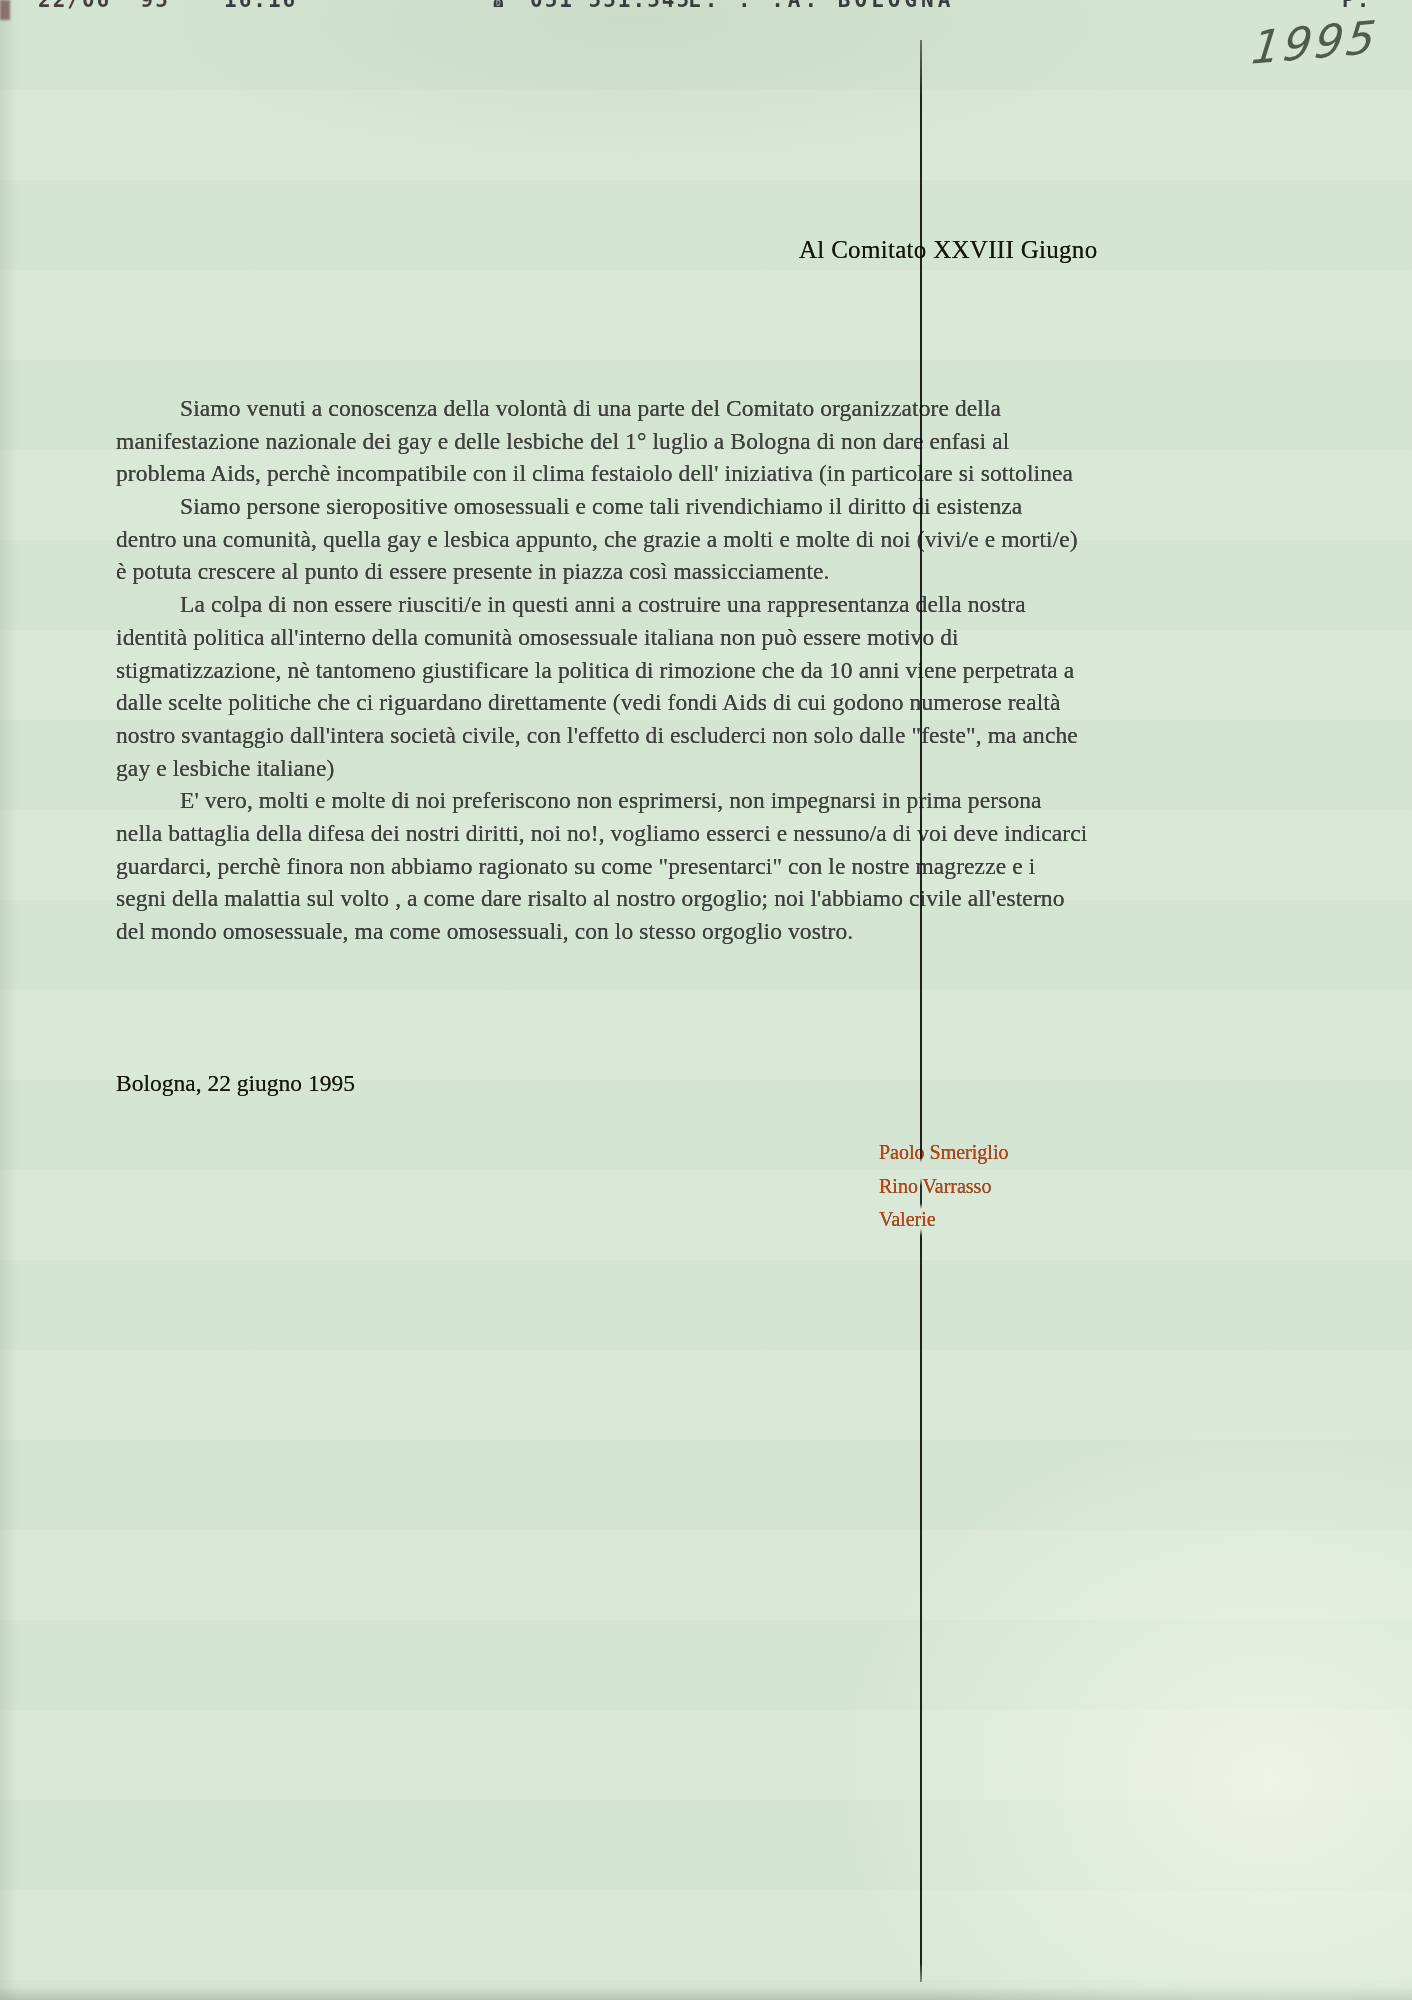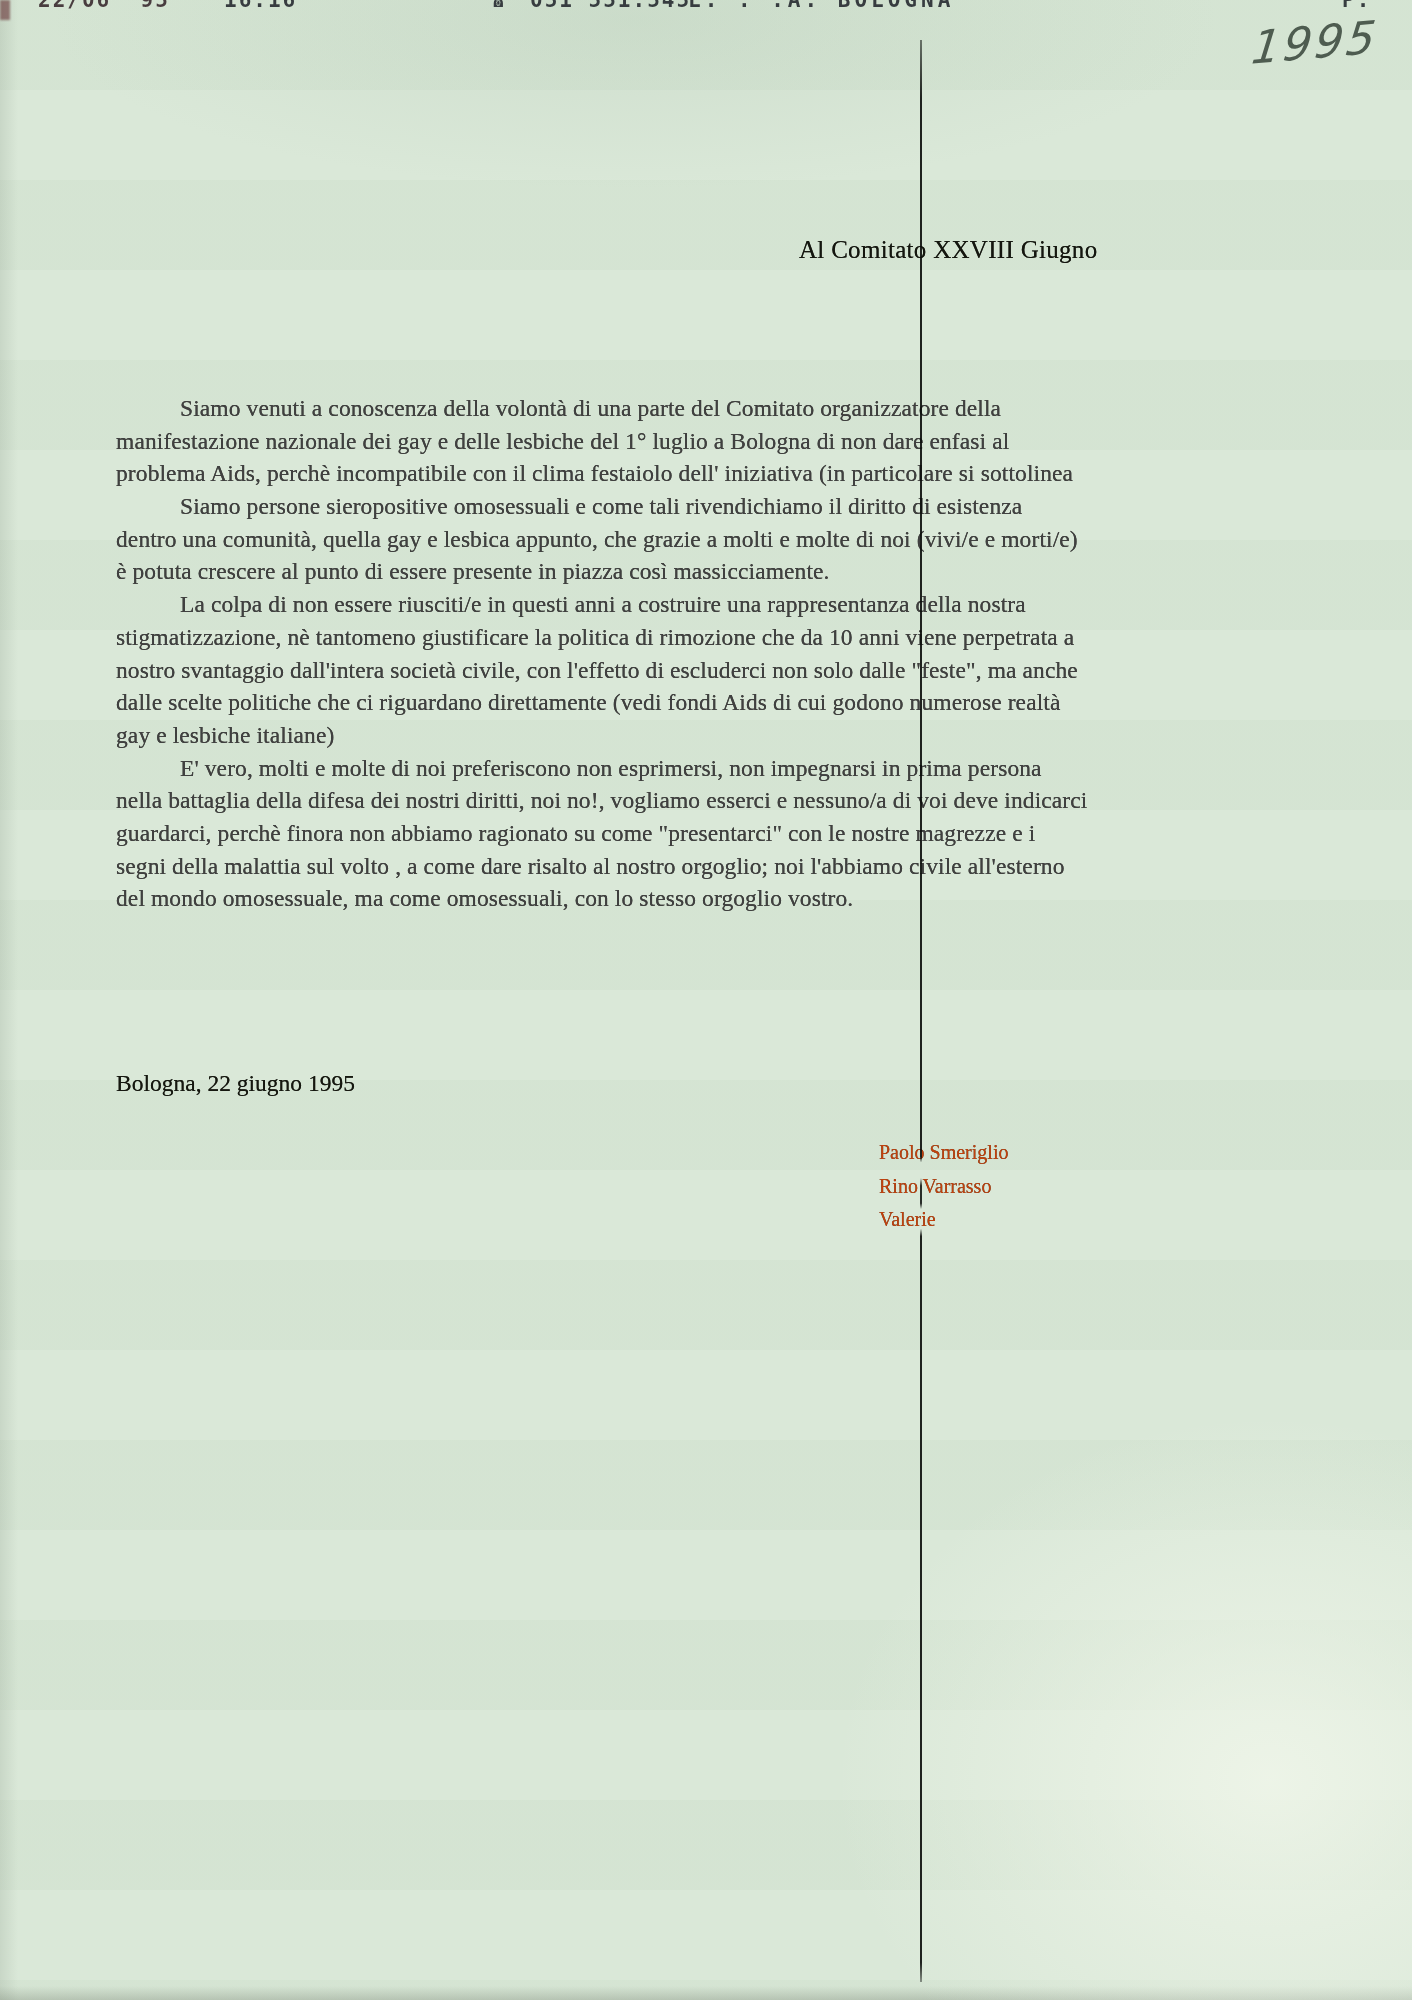--- a/index.html
+++ b/index.html
@@ -117,23 +117,24 @@
 
 <div class="letter-body">
 
 <div class="line indent">Siamo venuti a conoscenza della volontà di una parte del Comitato organizzatore della</div>
     <div class="line">manifestazione nazionale dei gay e delle lesbiche del 1° luglio a Bologna di non dare enfasi al</div>
     <div class="line">problema Aids, perchè incompatibile con il clima festaiolo dell' iniziativa (in particolare si sottolinea</div>
     <div class="line indent">Siamo persone sieropositive omosessuali e come tali rivendichiamo il diritto di esistenza</div>
     <div class="line">dentro una comunità, quella gay e lesbica appunto, che grazie a molti e molte di noi (vivi/e e morti/e)</div>
     <div class="line">è potuta crescere al punto di essere presente in piazza così massicciamente.</div>
     <div class="line indent">La colpa di non essere riusciti/e in questi anni a costruire una rappresentanza della nostra</div>
+    <div class="line">identità politica all'interno della comunità omosessuale italiana non può essere motivo di</div>
     <div class="line">stigmatizzazione, nè tantomeno giustificare la politica di rimozione che da 10 anni viene perpetrata a</div>
+    <div class="line">dalle scelte politiche che ci riguardano direttamente (vedi fondi Aids di cui godono numerose realtà</div>
     <div class="line">nostro svantaggio dall'intera società civile, con l'effetto di escluderci non solo dalle "feste", ma anche</div>
-    <div class="line">dalle scelte politiche che ci riguardano direttamente (vedi fondi Aids di cui godono numerose realtà</div>
     <div class="line">gay e lesbiche italiane)</div>
     <div class="line indent">E' vero, molti e molte di noi preferiscono non esprimersi, non impegnarsi in prima persona</div>
     <div class="line">nella battaglia della difesa dei nostri diritti, noi no!, vogliamo esserci e nessuno/a di voi deve indicarci</div>
     <div class="line">guardarci, perchè finora non abbiamo ragionato su come "presentarci" con le nostre magrezze e i</div>
     <div class="line">segni della malattia sul volto , a come dare risalto al nostro orgoglio; noi l'abbiamo civile all'esterno</div>
     <div class="line">del mondo omosessuale, ma come omosessuali, con lo stesso orgoglio vostro.</div>
   </div>
 
 <div class="dateline">Bologna, 22 giugno 1995</div>
 

